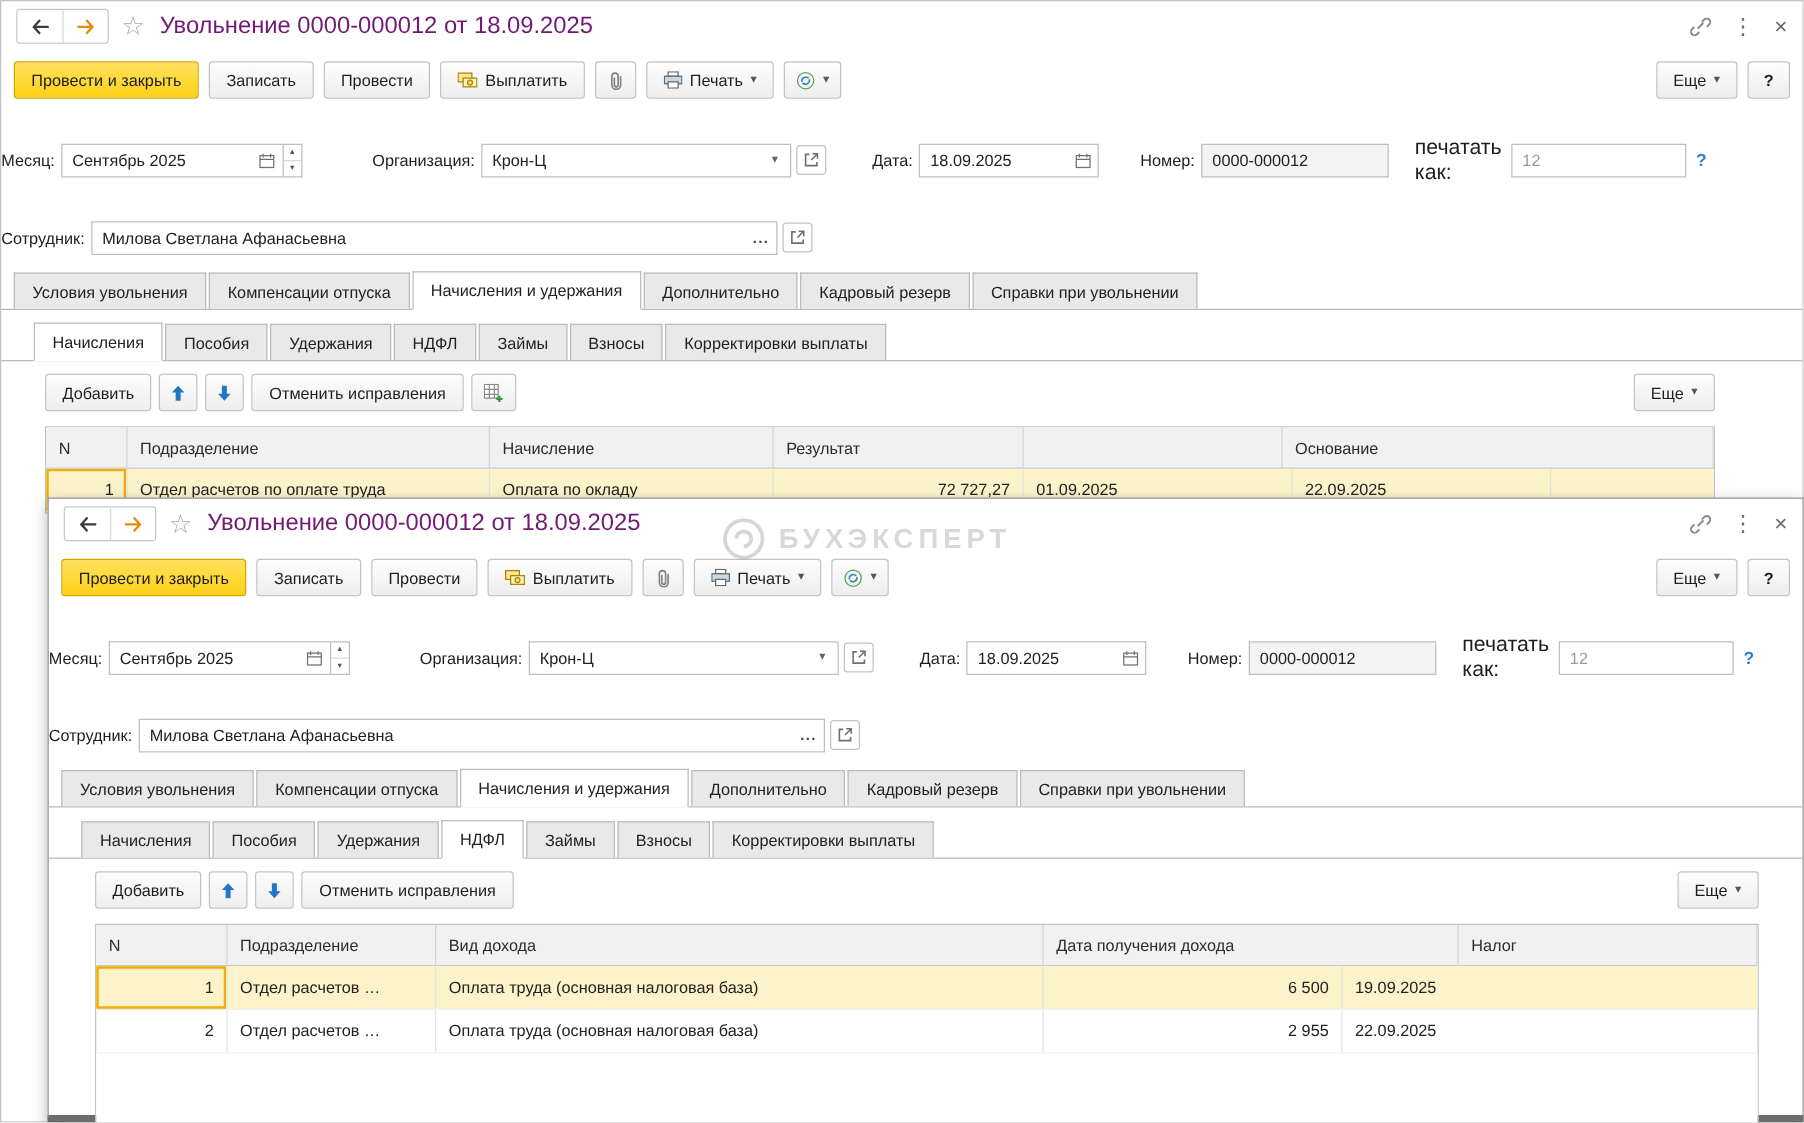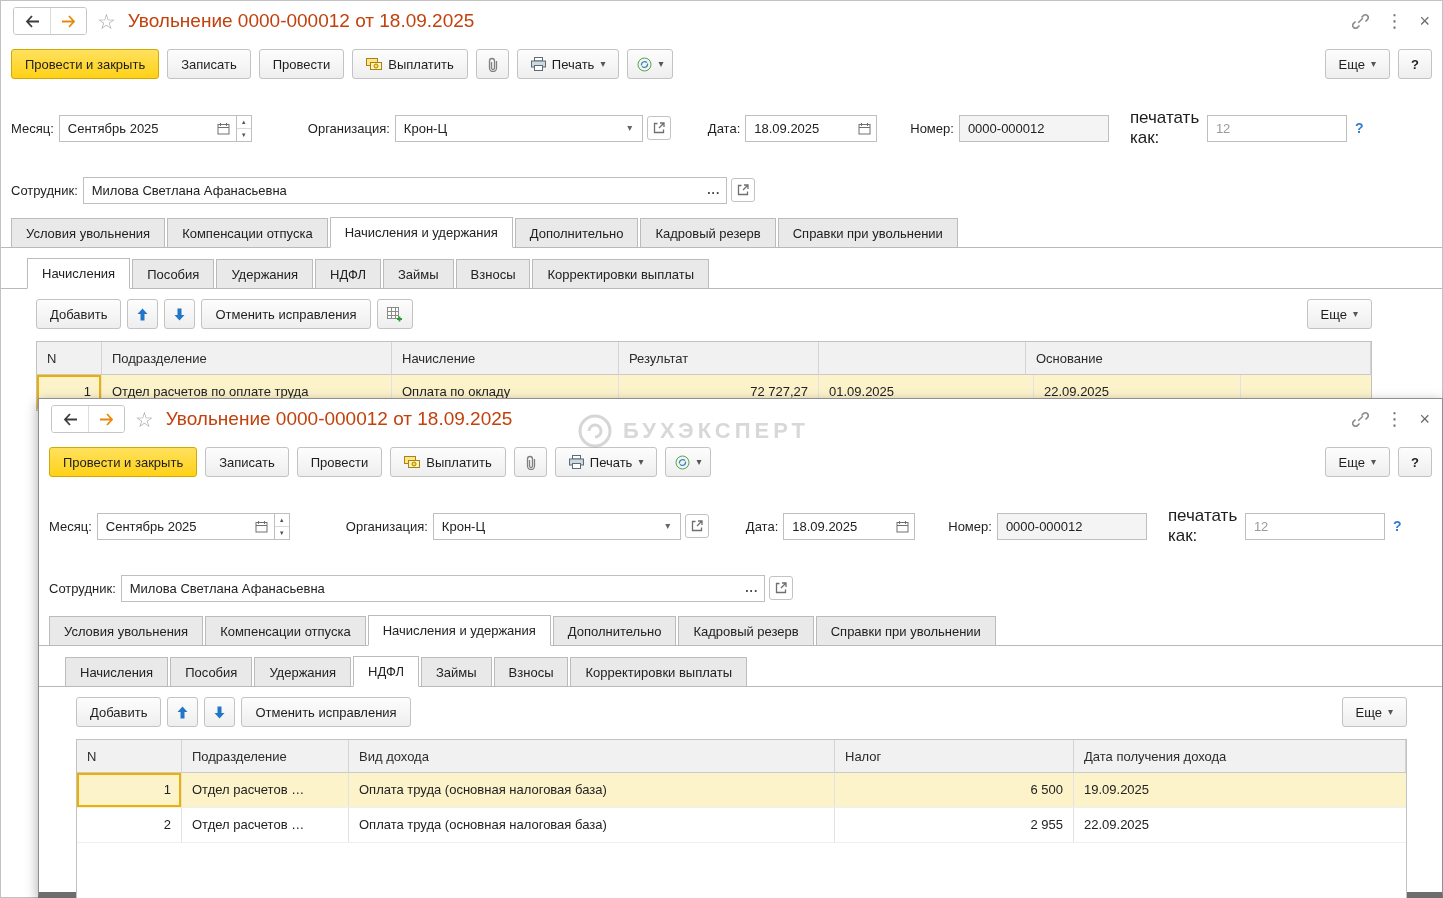--- a/index.html
+++ b/index.html
@@ -13,56 +13,56 @@
   #win2 { left:38px; top:398px; width:1405px; height:500px; background:#fff;
           border:1px solid #8f8f8f; border-bottom:6px solid #6d6d6d;
           box-shadow:0 4px 12px rgba(0,0,0,.35); z-index:10; }
 
   
   .titlebar { height:40px; display:flex; align-items:center; padding:0 12px; position:relative; }
   .navpair { display:flex; border:1px solid #c6c6c6; border-radius:3px; overflow:hidden; background:#fff; }
   .navbtn { width:36px; height:26px; border:none; background:#fff; display:flex; align-items:center; justify-content:center; cursor:pointer; }
   .navbtn + .navbtn { border-left:1px solid #dcdcdc; }
   .starbtn { background:none; border:none; font-size:21px; color:#a6a6a6; margin-left:10px; cursor:pointer; line-height:1; }
-  .wtitle { font-size:19px; color:#c2410c; margin-left:12px; white-space:nowrap; }
+  .wtitle { font-size:19px; color:#701a75; margin-left:12px; white-space:nowrap; }
   .tb-right { margin-left:auto; display:flex; align-items:center; gap:16px; }
   .tbicon { background:none; border:none; cursor:pointer; color:#6b6b6b; font-size:18px; line-height:1; display:flex; align-items:center; }
 
   
   .toolbar { display:flex; align-items:center; gap:8px; padding:0 10px; margin-top:6px; height:34px; }
   .btn { height:30px; padding:5px 13px; border:1px solid #c3c3c3; border-radius:3px;
          background:linear-gradient(#fdfdfd,#eeeeee); font-size:13px; color:#1e1e1e;
          display:inline-flex; align-items:center; gap:6px; cursor:pointer; white-space:nowrap;
          font-family:inherit; }
   .btn.primary { background:linear-gradient(#ffe15e,#ffd117); border-color:#d2a900; }
   .btn.iconic { padding:0 9px; }
   .btn.help { width:34px; justify-content:center; font-weight:bold; }
   .caret { font-size:10px; color:#555; line-height:1; }
   .spacer { flex:1; }
   .ic { display:flex; align-items:center; }
 
   
   .fields { margin-top:8px; }
-  .frow { display:flex; align-items:center; height:30px; padding-left:10px; margin-bottom:10px;margin-top:32px; }
+  .frow { display:flex; align-items:center; height:30px; margin-bottom:10px;margin-top:32px; }
   .frow:last-child { margin-bottom:0; }
   .lbl { margin-right:5px; white-space:nowrap; color:#1e1e1e; }
   .lbl.two-line { width:72px; white-space:normal; line-height:1.15; font-size:17px; }
   .input { border:1px solid #bfbfbf; background:#fff; height:27px; display:inline-flex; align-items:center; }
   .input .val { padding:0 8px; flex:1; white-space:nowrap; overflow:hidden; }
   .input.readonly { background:#f4f4f4; }
   .muted { color:#9a9a9a; }
   .infix { width:24px; display:flex; justify-content:center; align-items:center; color:#666; cursor:pointer; height:100%; }
   .infix.dots3 { font-weight:bold; letter-spacing:1px; font-size:12px; color:#444; }
   .spinner { width:15px; height:27px; border:1px solid #bfbfbf; border-left:none; display:flex; flex-direction:column; }
   .spinner span { flex:1; font-size:6px; color:#555; display:flex; align-items:center; justify-content:center; cursor:pointer; }
   .spinner span:first-child { border-bottom:1px solid #d9d9d9; }
   .sqbtn { width:24px; height:24px; margin-left:4px; border:1px solid #c3c3c3; border-radius:3px; background:#fff;
            display:flex; align-items:center; justify-content:center; cursor:pointer; }
-  .w-month { width:178px;gap:18px; } .w-org { width:248px; } .w-date { width:132px;align-items:center; }
-  .w-num { width:150px; } .w-pa { width:140px; } .w-emp { width:644px; }
+  .w-month { width:178px;gap:18px; } .w-org { width:248px; } .w-date { width:144px;align-items:center; }
+  .w-num { width:150px; } .w-pa { width:140px; } .w-emp { width:549px; }
   .ml-org { margin-left:56px; } .ml-date { margin-left:37px; } .ml-num { margin-left:33px; } .ml-pa { margin-left:21px; }
   .qmark { color:#2f7ed1; font-weight:bold; margin-left:8px; font-size:14px; cursor:pointer; }
 
   
   .tabs { display:flex; gap:2px; padding:0 10px; border-bottom:1px solid #b9b9b9; margin-top:12px; height:31px; align-items:flex-end; }
   .tabs.sub { margin-top:10px; padding-left:26px; }
   .tab { height:29px; padding:0 14px; display:flex; align-items:center; background:#e9e9e9;
          border:1px solid #bcbcbc; border-bottom:none; cursor:pointer; white-space:nowrap; }
   .tab.active { background:#fff; height:31px; margin-bottom:-1px; border-bottom:1px solid #fff; position:relative; z-index:1; }
 
@@ -558,22 +558,22 @@
         <span>Еще</span>
         <span class="caret">▾</span>
       </button>
     </div>
 
     <div class="table t2">
       <div class="trow thead">
         <div class="tc c0">N</div>
         <div class="tc c1">Подразделение</div>
         <div class="tc c2">Вид дохода</div>
+        <div class="tc c4">Дата получения дохода</div>
         <div class="tc c3">Налог</div>
-        <div class="tc c4">Дата получения дохода</div>
       </div>
       <div class="trow brow selected">
         <div class="tc c0 rownum current">1</div>
         <div class="tc c1">Отдел расчетов …</div>
         <div class="tc c2">Оплата труда (основная налоговая база)</div>
         <div class="tc c3 num">6 500</div>
         <div class="tc c4">19.09.2025</div>
       </div>
       <div class="trow brow">
         <div class="tc c0 rownum">2</div>

